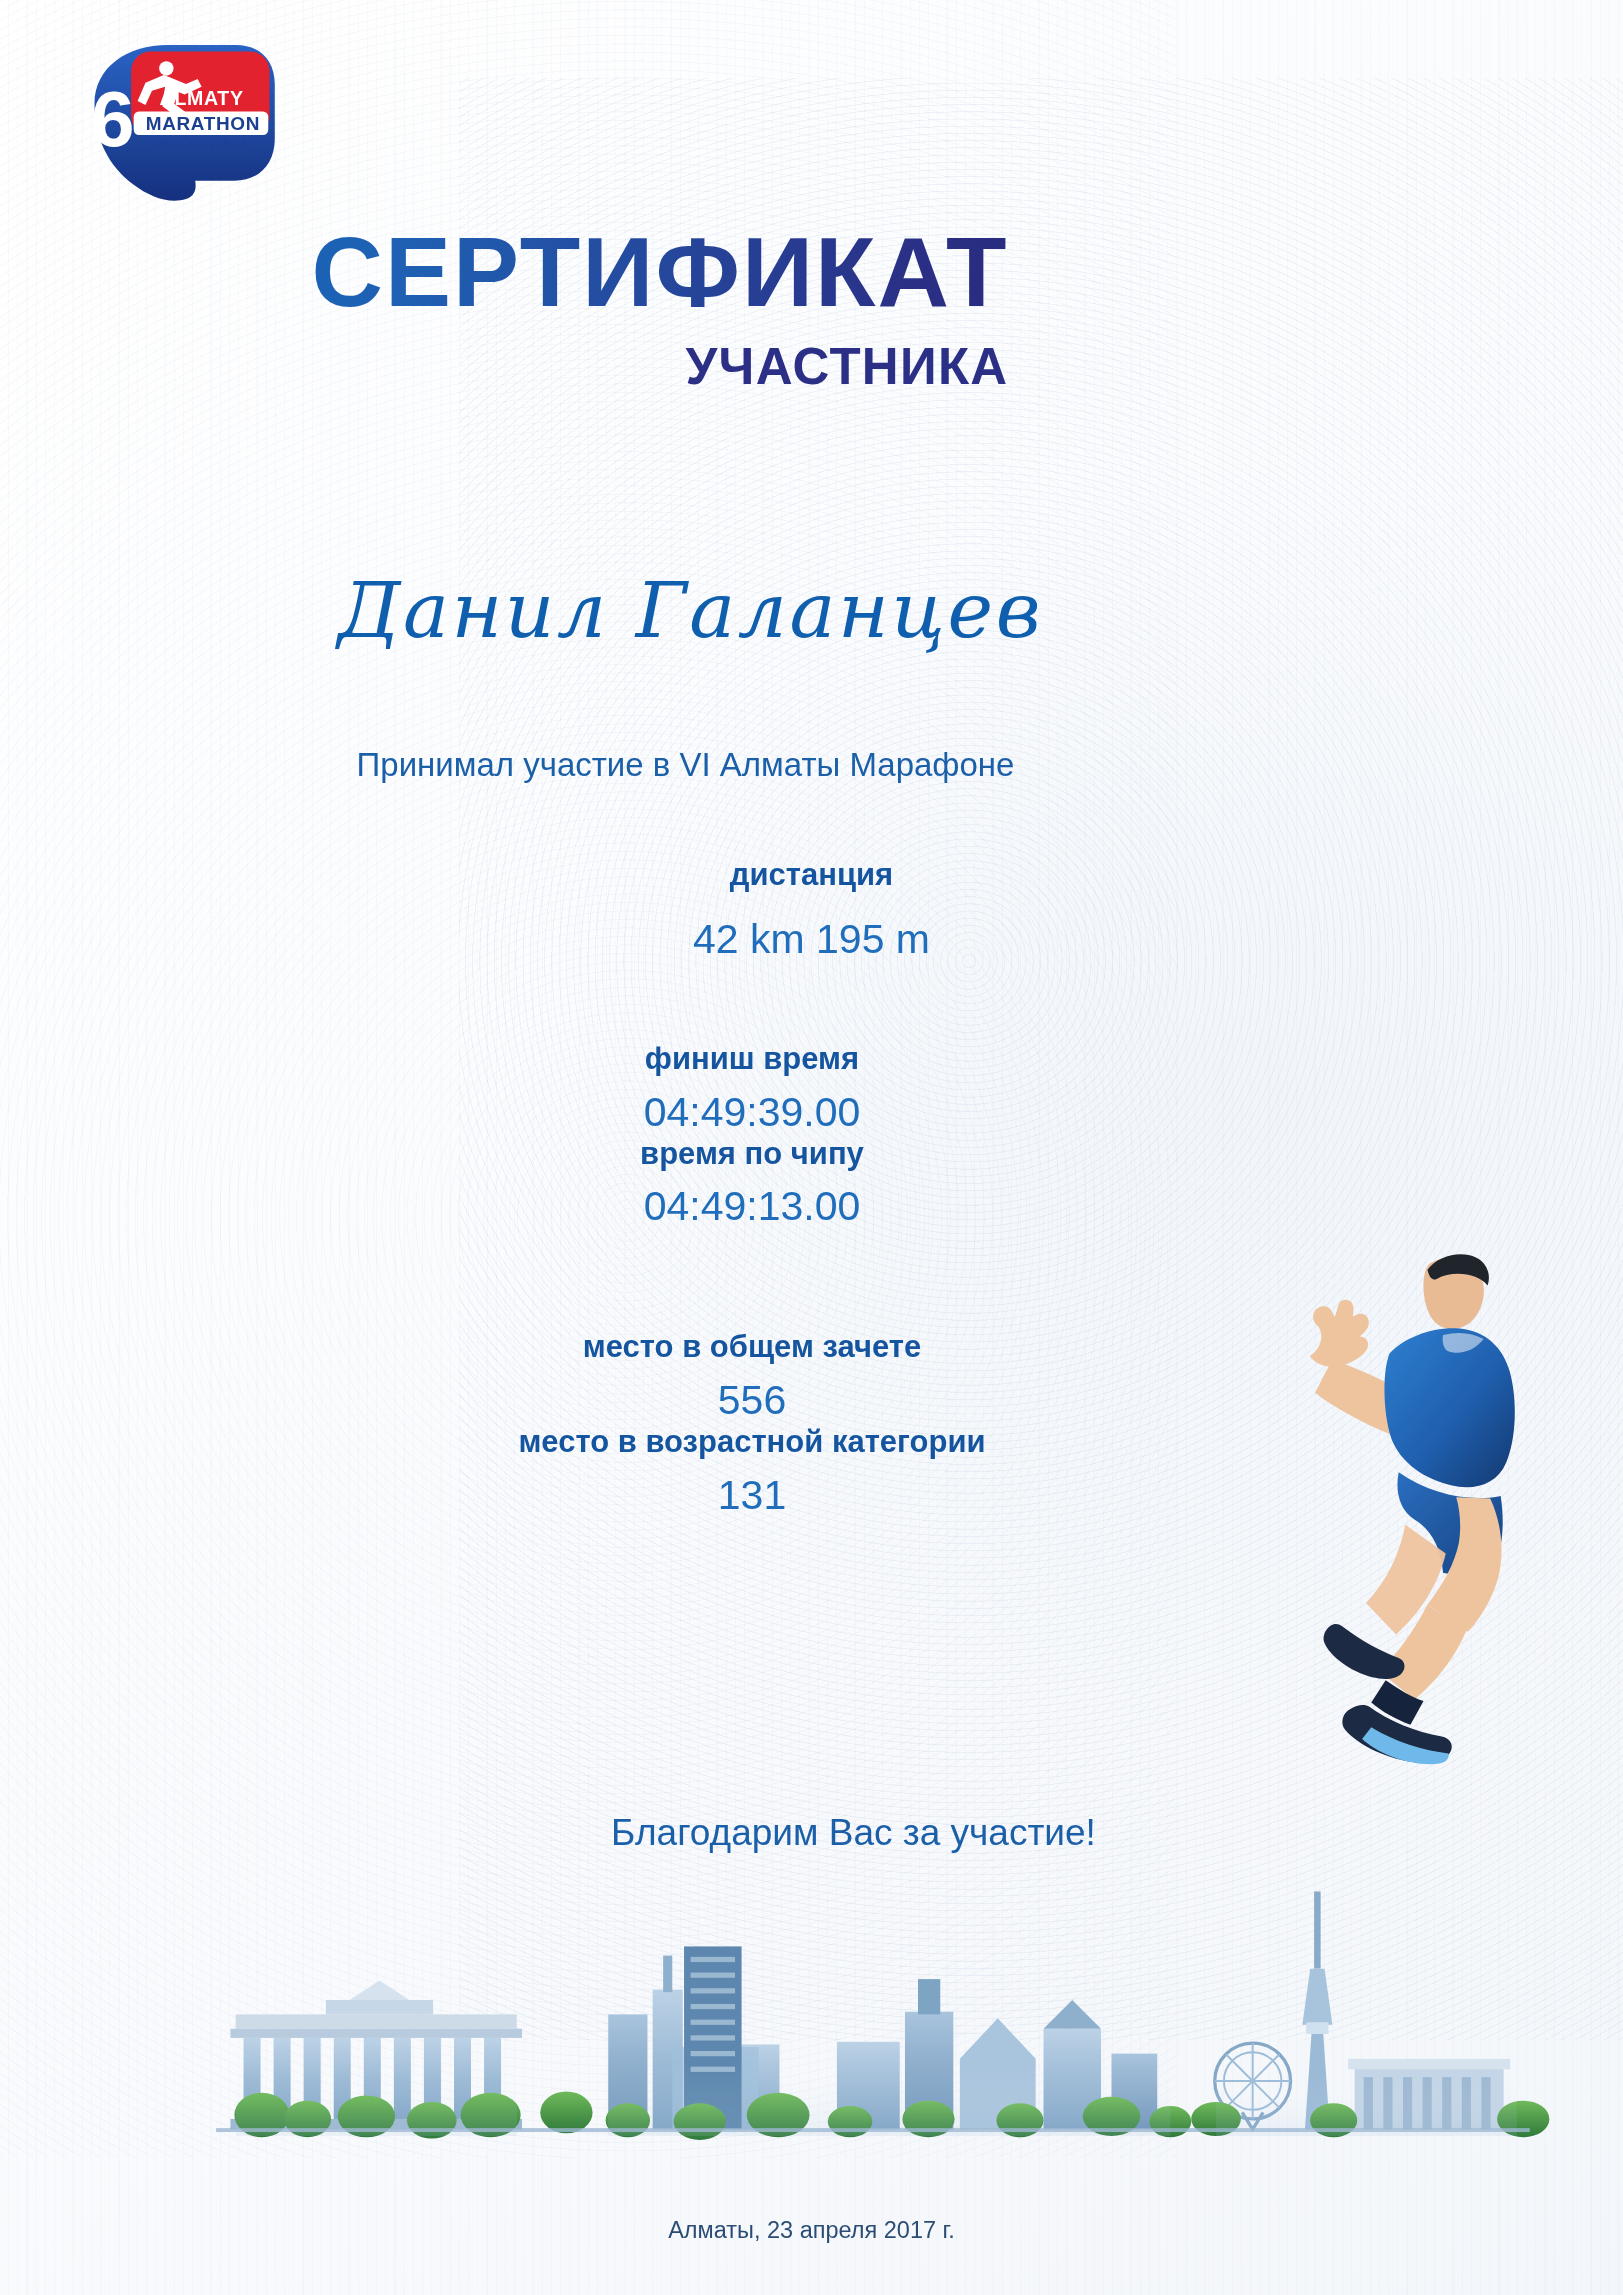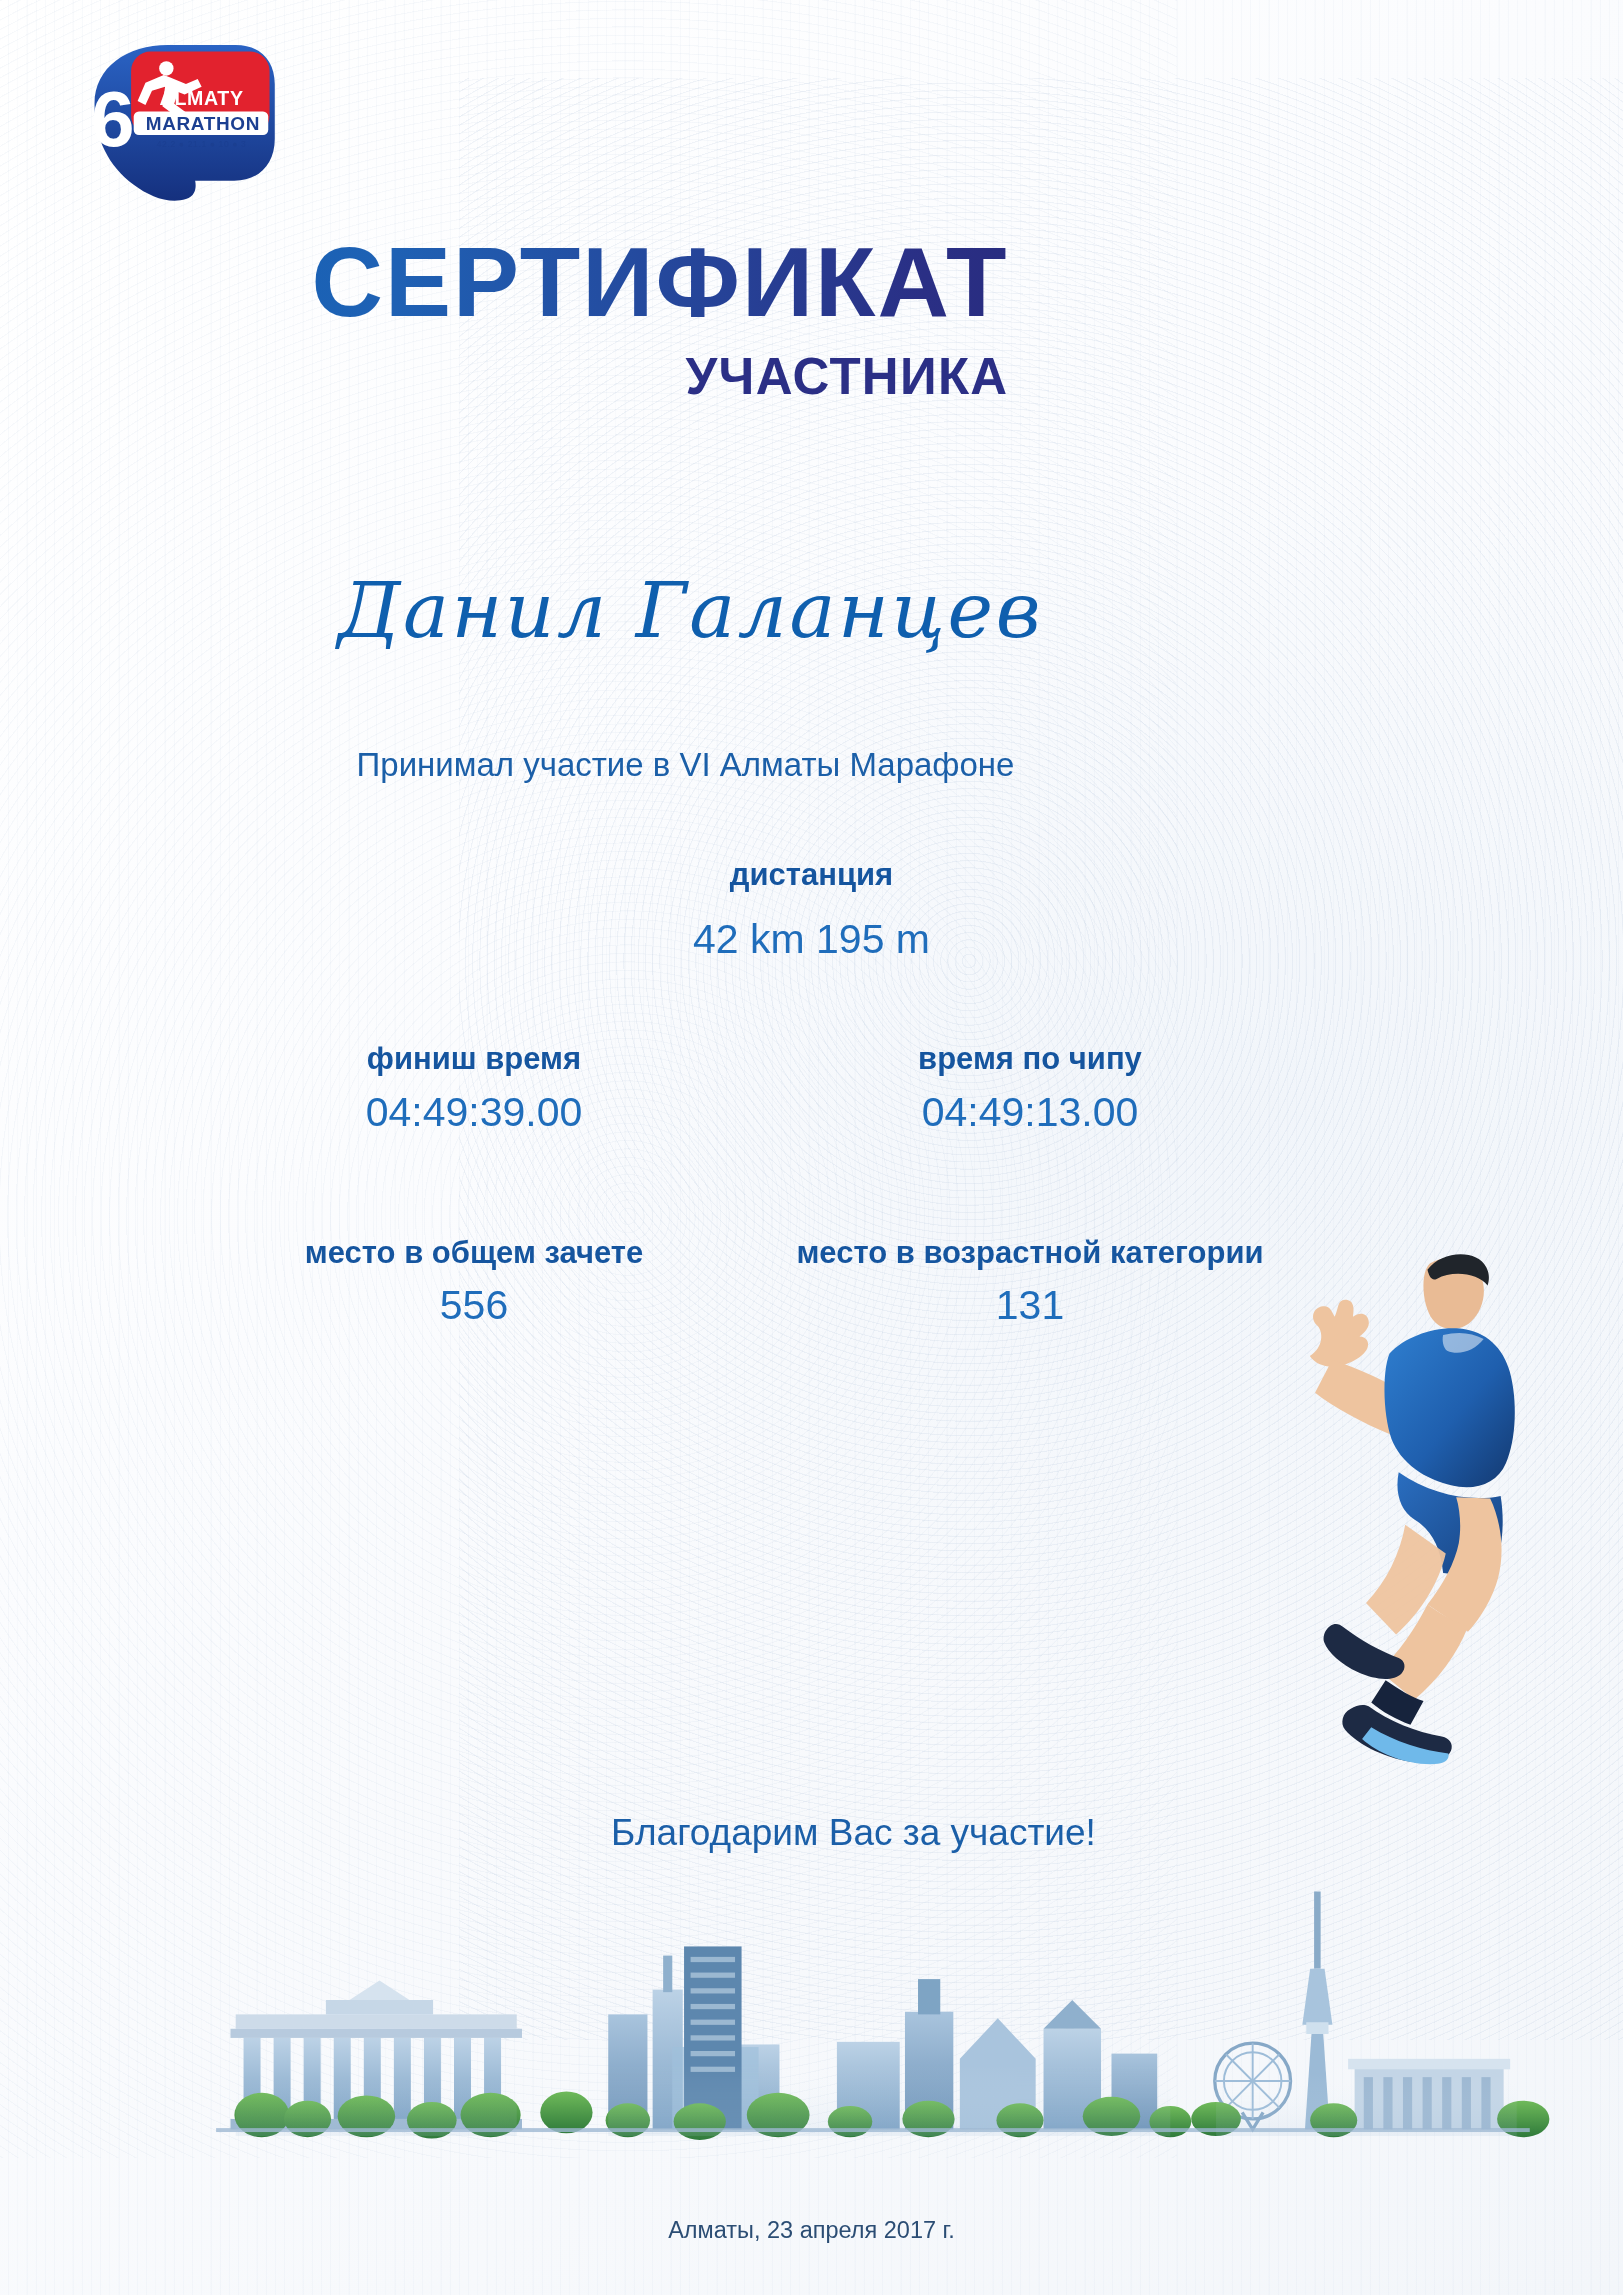--- a/index.html
+++ b/index.html
@@ -69,21 +69,21 @@
     top: 41px;
     width: 209px;
     height: 162px;
   }
   .logo svg { display:block; }
 
   
   .title-block {
     position: absolute;
     left: 0;
-    top: 232px;
+    top: 222px;
     width: 1320px;
     text-align: center;
   }
   .title-main {
     font-family: "Liberation Sans", sans-serif;
     font-weight: bold;
     font-size: 99px;
     letter-spacing: 2px;
     line-height: 1;
     background: linear-gradient(90deg, #0b63b8 0%, #1f61b4 30%, #2a2f85 70%, #23246f 100%);
@@ -158,20 +158,21 @@
   
   .stats {
     position: absolute;
     left: 196px;
     top: 1040px;
     width: 1112px;
   }
   .stat-row {
     display: flex;
     width: 100%;
+    flex-direction: column;
   }
   .stat-cell {
     flex: 1 1 50%;
     text-align: center;
     padding: 0 13px;
   }
   .stat-label {
     font-size: 31px;
     font-weight: bold;
     color: #15559f;

